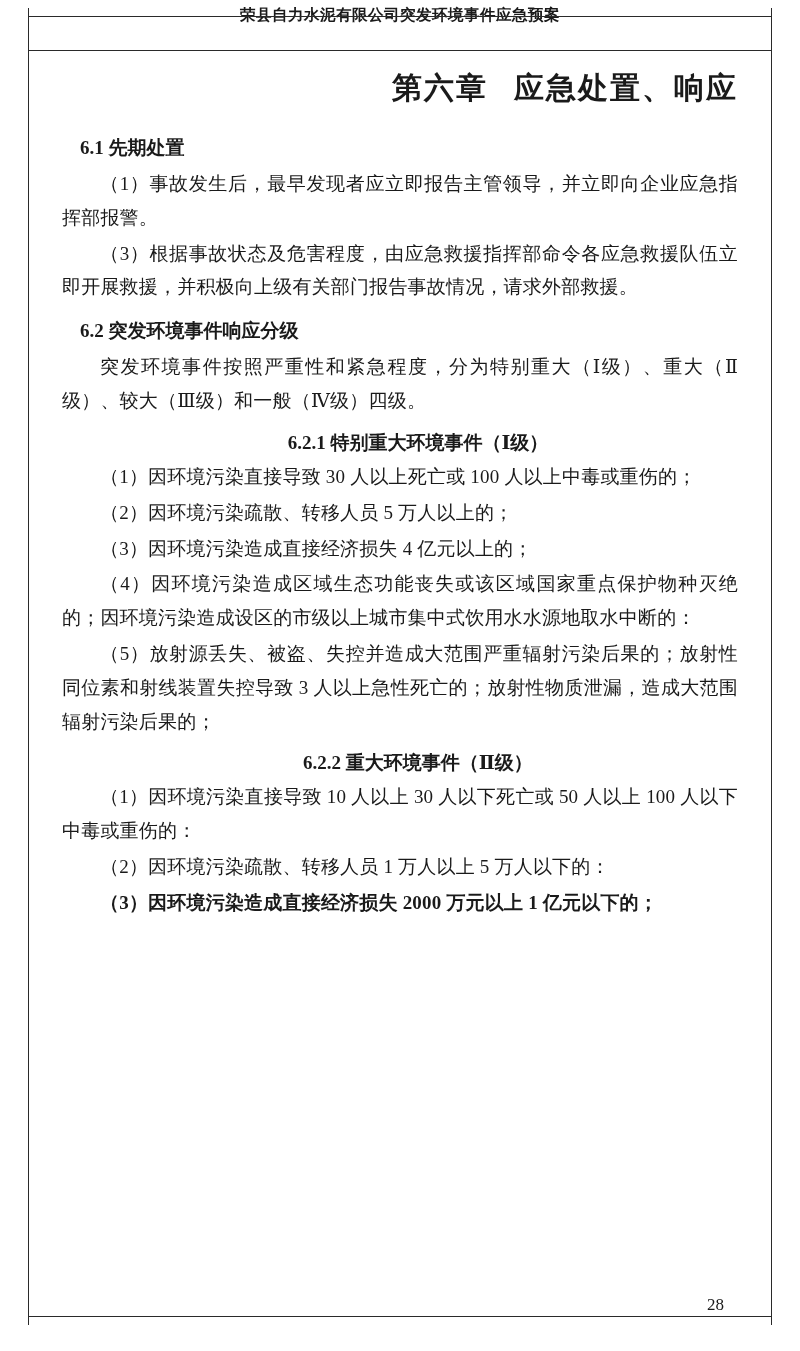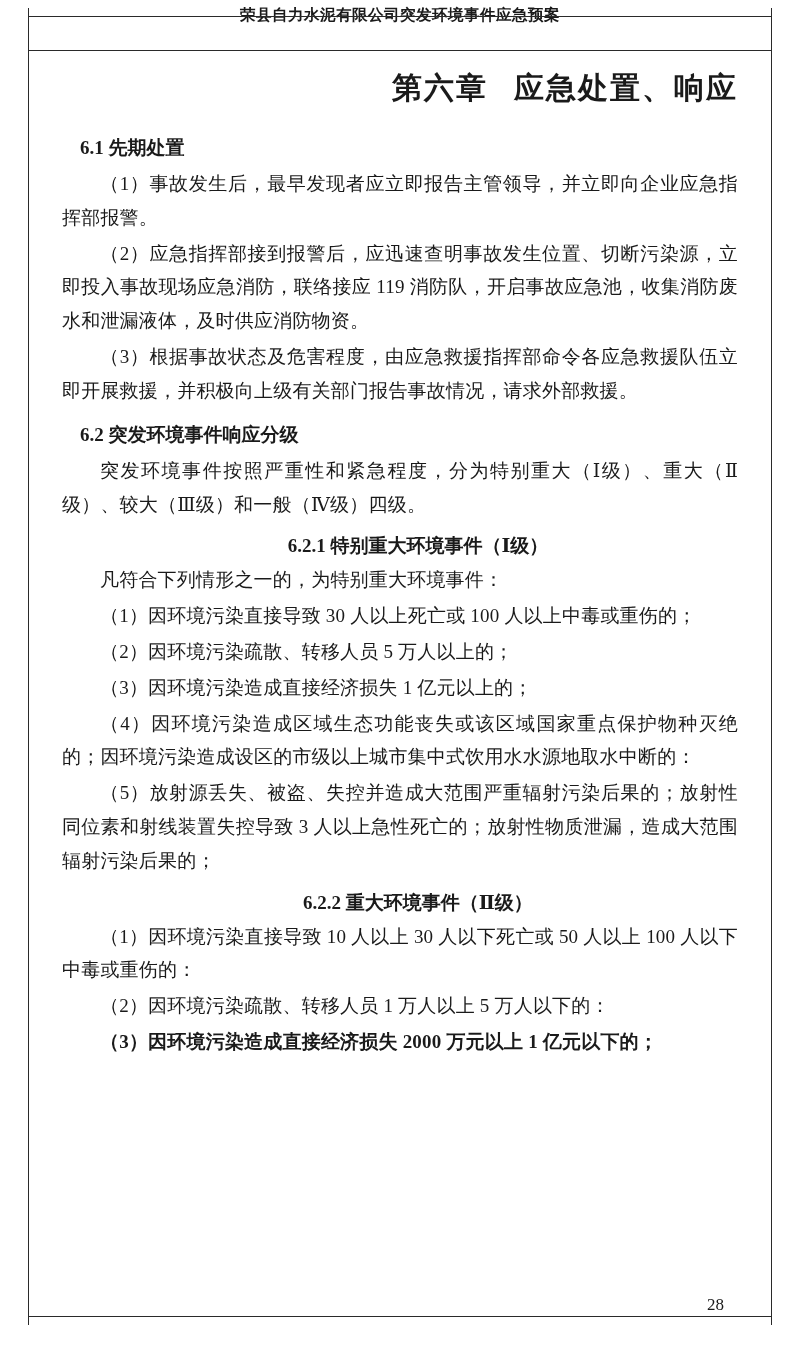--- a/index.html
+++ b/index.html
@@ -133,31 +133,29 @@
   <hr class="header-underline">
 
   <div class="content">
 
     <div class="chapter-title">
       <span>第六章</span><span class="gap"></span><span>应急处置、响应</span>
     </div>
 
     <div class="h2">6.1 先期处置</div>
     <p class="para">（1）事故发生后，最早发现者应立即报告主管领导，并立即向企业应急指挥部报警。</p>
-    <p class="para">（2）应急指挥部接到报警后，应迅速查明事故发生位置、切断污染源，立即投入事故现场应急消防，联络接应 119 消防队，开启事故应急池，收集消防废水和泄漏液体，及时供应消防物资。</p>
     <p class="para">（3）根据事故状态及危害程度，由应急救援指挥部命令各应急救援队伍立即开展救援，并积极向上级有关部门报告事故情况，请求外部救援。</p>
 
     <div class="h2">6.2 突发环境事件响应分级</div>
     <p class="para">突发环境事件按照严重性和紧急程度，分为特别重大（Ⅰ级）、重大（Ⅱ级）、较大（Ⅲ级）和一般（Ⅳ级）四级。</p>
 
     <div class="h3">6.2.1 特别重大环境事件（Ⅰ级）</div>
-    <p class="para">凡符合下列情形之一的，为特别重大环境事件：</p>
     <p class="para">（1）因环境污染直接导致 30 人以上死亡或 100 人以上中毒或重伤的；</p>
     <p class="para">（2）因环境污染疏散、转移人员 5 万人以上的；</p>
-    <p class="para">（3）因环境污染造成直接经济损失 1 亿元以上的；</p>
+    <p class="para">（3）因环境污染造成直接经济损失 4 亿元以上的；</p>
     <p class="para">（4）因环境污染造成区域生态功能丧失或该区域国家重点保护物种灭绝的；因环境污染造成设区的市级以上城市集中式饮用水水源地取水中断的：</p>
     <p class="para">（5）放射源丢失、被盗、失控并造成大范围严重辐射污染后果的；放射性同位素和射线装置失控导致 3 人以上急性死亡的；放射性物质泄漏，造成大范围辐射污染后果的；</p>
 
     <div class="h3">6.2.2 重大环境事件（Ⅱ级）</div>
     <p class="para">（1）因环境污染直接导致 10 人以上 30 人以下死亡或 50 人以上 100 人以下中毒或重伤的：</p>
     <p class="para">（2）因环境污染疏散、转移人员 1 万人以上 5 万人以下的：</p>
     <p class="para tight">（3）因环境污染造成直接经济损失 2000 万元以上 1 亿元以下的；</p>
 
   </div>
 

